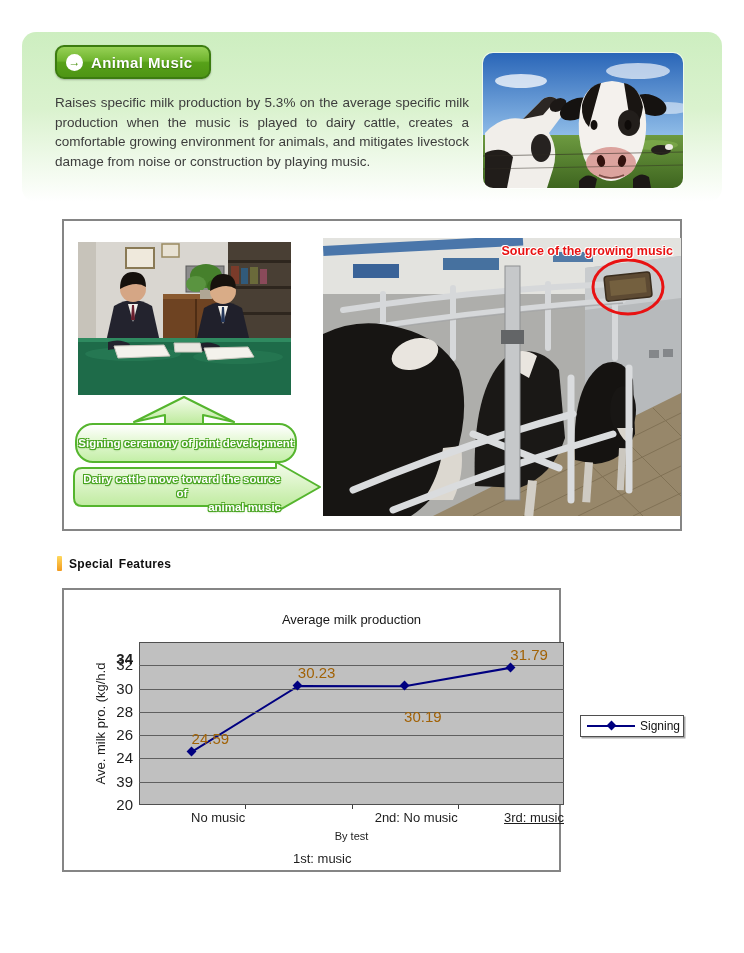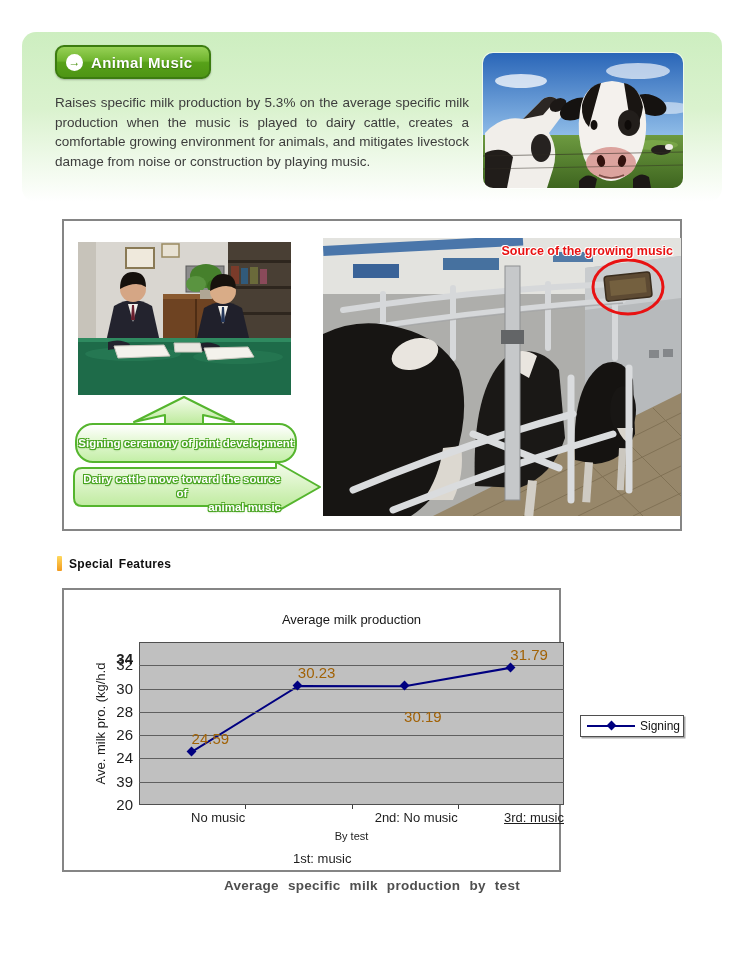--- a/index.html
+++ b/index.html
@@ -300,15 +300,14 @@
       <div class="marker" style="left: 124.125px; top: 157.559px; background: rgb(0, 0, 128);"></div>
       <div class="dlabel" style="left: 91.125px; top: 139.559px;">24.59</div>
       <div class="marker" style="left: 230.375px; top: 91.8936px; background: rgb(0, 0, 128);"></div>
       <div class="dlabel" style="left: 197.375px; top: 73.8936px;">30.23</div>
       <div class="marker" style="left: 336.625px; top: 92.3593px; background: rgb(0, 0, 128);"></div>
       <div class="dlabel" style="left: 303.625px; top: 74.3593px; margin-top: 44px;">30.19</div>
       <div class="marker" style="left: 442.875px; top: 73.7307px; background: rgb(0, 0, 128);"></div>
       <div class="dlabel" style="left: 409.875px; top: 55.7307px;">31.79</div>
     </div>
 
-  <div id="chart-caption" class="abs">Average specific milk production by test</div>
 
 </div>
 
 </body></html>

